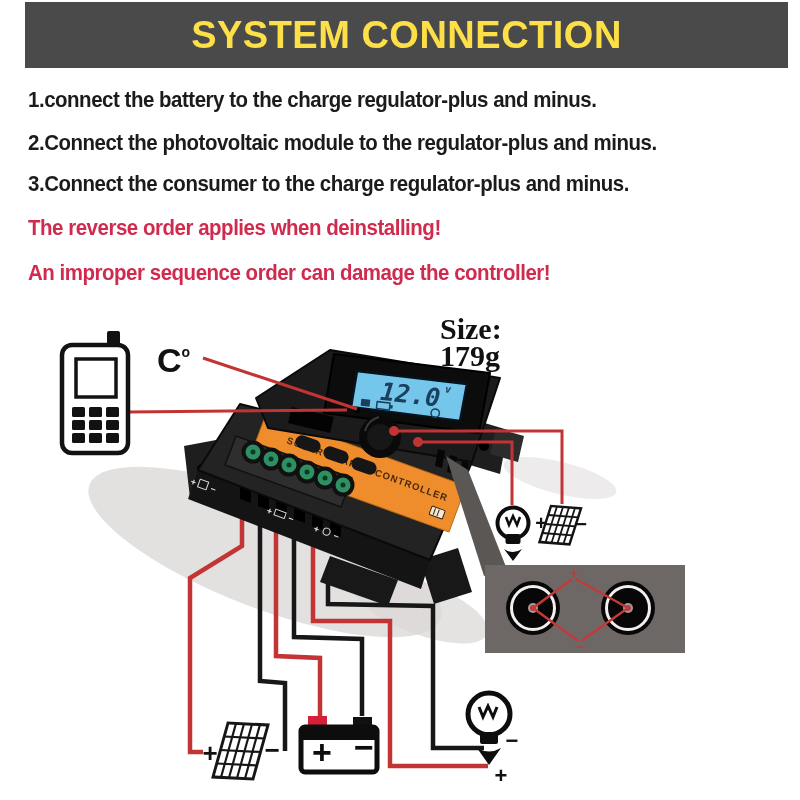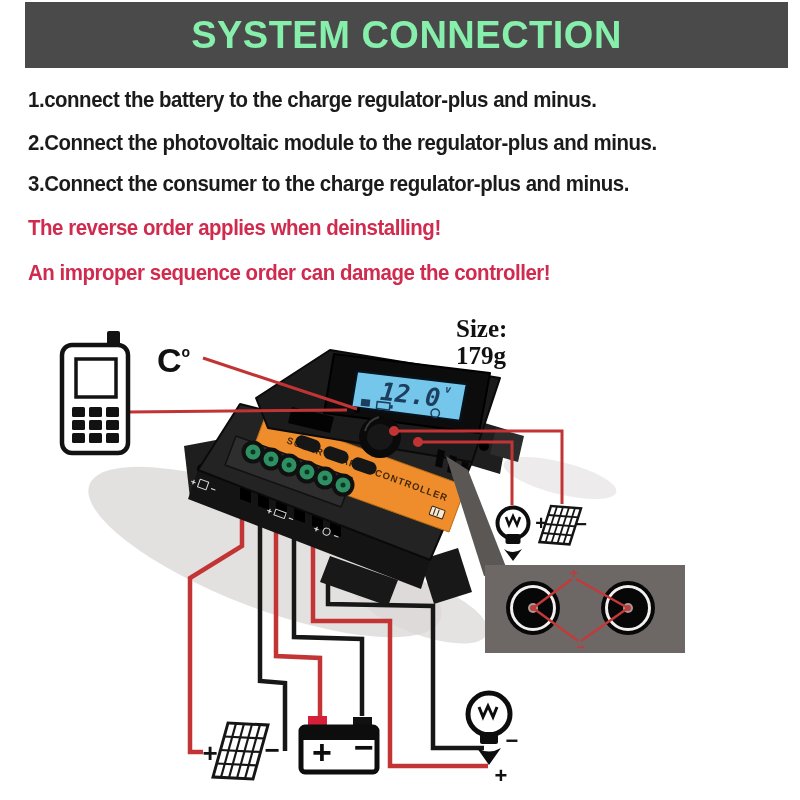--- a/index.html
+++ b/index.html
@@ -1,25 +1,25 @@
 <!DOCTYPE html>
 <html><head>
 <meta charset="utf-8">
 <style>
   html,body{margin:0;padding:0}
   body{width:800px;height:800px;position:relative;background:#ffffff;
        font-family:"Liberation Sans",sans-serif;overflow:hidden}
   .banner{position:absolute;left:25px;top:2px;width:763px;height:66px;background:#4a4a4a;
           display:flex;align-items:center;justify-content:center}
-  .banner span{color:#86efac;font-weight:bold;font-size:38px;letter-spacing:.5px;white-space:nowrap}
+  .banner span{color:#fde047;font-weight:bold;font-size:38px;letter-spacing:.5px;white-space:nowrap}
   .ins{position:absolute;left:28px;height:26px;white-space:nowrap;font-weight:bold;font-size:22px;
        letter-spacing:-0.5px;color:#1b1b1b;transform:scaleX(.93);transform-origin:left center}
   .warn{color:#d02b4e}
-  .specs{position:absolute;left:456px;top:315px;font-family:"Liberation Serif",serif;
-         font-weight:bold;font-size:25px;color:#111;line-height:27px}
+  .specs{position:absolute;left:440px;top:315px;font-family:"Liberation Serif",serif;
+         font-weight:bold;font-size:30px;color:#111;line-height:27px}
   .specs .row{display:flex;white-space:nowrap}
   .specs .lab1{display:inline-block;width:67px}
   .specs .lab2{display:inline-block;width:95px}
   svg{position:absolute;left:0;top:0}
   svg text{font-family:"Liberation Sans",sans-serif}
   .lcdtxt{font-family:"DejaVu Sans Mono",monospace;font-style:italic;font-weight:bold;fill:#1d3f5e}
 </style>
 </head>
 <body>
 

